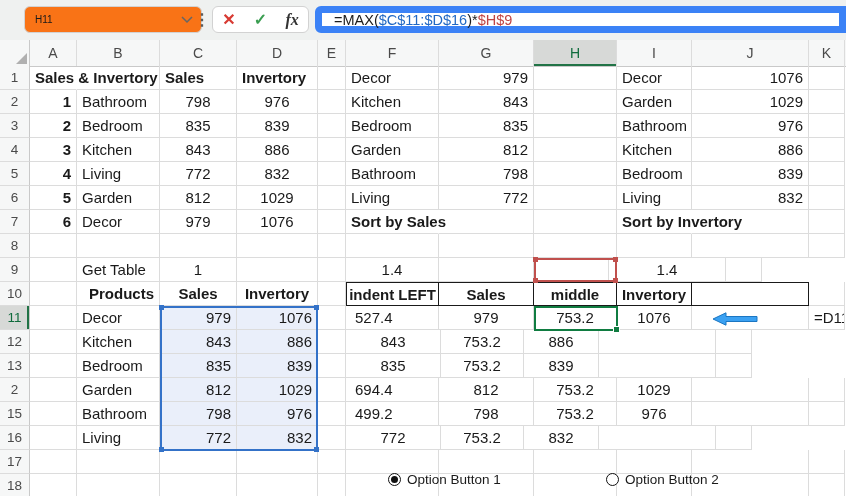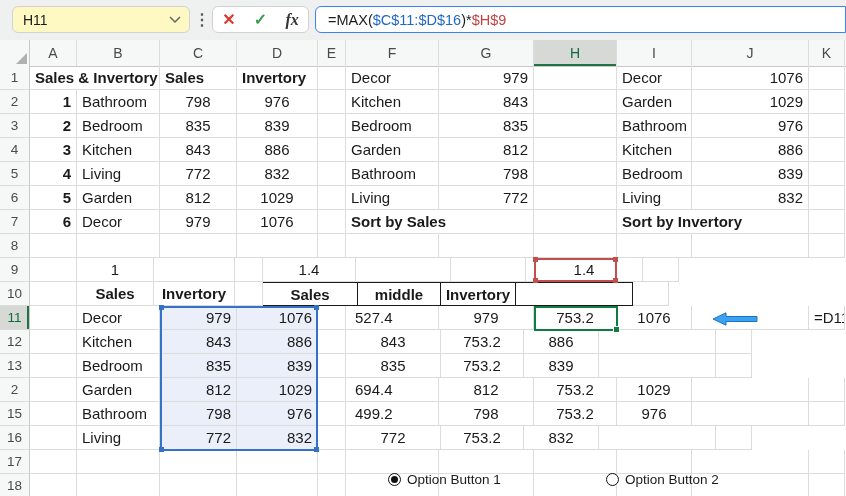--- a/index.html
+++ b/index.html
@@ -1,35 +1,35 @@
 <!DOCTYPE html>
 <html><head>
 <meta charset="utf-8">
 <style>
   html,body{margin:0;padding:0;}
   body{width:846px;height:496px;overflow:hidden;background:#fff;
        font-family:"Liberation Sans",sans-serif;position:relative;color:#1a1a1a;}
 
   
   .topbar{position:absolute;top:0;left:0;width:846px;height:40px;background:#eff1f0;}
-  .namebox{position:absolute;left:12px;top:6px;width:178px;height:27px;background:#fef9c3;
+  .namebox{position:absolute;left:24px;top:6px;width:178px;height:27px;background:#f97316;
            border:1px solid #d2d2d2;border-radius:6px;display:flex;align-items:center;
-           padding:0 8px 0 10px;box-sizing:border-box;font-size:14px;}
+           padding:0 8px 0 10px;box-sizing:border-box;font-size:10px;}
   .namebox .nb-text{flex:1;}
   .dots{position:absolute;left:194px;top:6px;height:27px;display:flex;align-items:center;
         color:#5a5a5a;font-size:16px;font-weight:700;}
   .fbtns{position:absolute;left:212px;top:6px;width:97px;height:27px;background:#fff;
          border:1px solid #d2d2d2;border-radius:6px;box-sizing:border-box;
          display:flex;align-items:center;justify-content:space-around;}
   .icon-x{color:#d83b33;font-size:16px;font-weight:700;line-height:1;}
   .icon-check{color:#3a9e51;font-size:16px;font-weight:700;line-height:1;}
   .icon-fx{font-family:"Liberation Serif",serif;font-style:italic;font-weight:700;
            font-size:16px;color:#333;line-height:1;}
   .fbar{position:absolute;left:315px;top:6px;width:531px;height:27px;background:#fff;
-        border:1px solid #3b82f6;border-radius:6px 0 0 6px;box-sizing:border-box;
+        border:7px solid #3b82f6;border-radius:6px 0 0 6px;box-sizing:border-box;
         display:flex;align-items:center;padding-left:12px;font-size:14.5px;white-space:pre;}
 
   
   .sheet{position:absolute;top:40px;left:0;width:846px;height:456px;background:#fff;overflow:hidden;}
   .colh-row{display:flex;height:26px;background:#f6f7f7;border-bottom:1px solid #c9c9c9;box-sizing:content-box;}
   .corner{width:30px;height:26px;position:relative;border-right:1px solid #c9c9c9;
           box-sizing:border-box;background:#f6f7f7;}
   .corner-tri{position:absolute;right:2px;bottom:2px;width:0;height:0;
               border-left:11px solid transparent;border-bottom:11px solid #b0b0b0;}
   .colh{display:flex;align-items:center;justify-content:center;font-size:14px;color:#4a4a4a;
@@ -221,35 +221,38 @@
         <div class="cell a-l" style="width: 93px;"></div>
         <div class="cell a-l" style="width: 95px;"></div>
         <div class="cell a-l" style="width: 83px;"></div>
         <div class="cell a-l" style="width: 75px;"></div>
         <div class="cell a-l" style="width: 117px;"></div>
         <div class="cell a-l" style="width: 36px;"></div>
       </div>
       <div class="row">
         <div class="rowh">9</div>
         <div class="cell a-l" style="width: 47px;"></div>
+        <div class="cell a-l" style="width: 83px;">Get Table</div>
         <div class="cell a-c" style="width: 77px;">1</div>
         <div class="cell a-l" style="width: 81px;"></div>
         <div class="cell a-l" style="width: 28px;"></div>
         <div class="cell a-c" style="width: 93px;">1.4</div>
         <div class="cell a-l" style="width: 95px;"></div>
         <div class="cell a-l" style="width: 75px;"></div>
         <div class="cell a-c" style="width: 117px;">1.4</div>
         <div class="cell a-l" style="width: 36px;"></div>
       </div>
       <div class="row">
         <div class="rowh">10</div>
         <div class="cell a-l" style="width: 47px;"></div>
+        <div class="cell a-r b" style="width: 83px;">Products</div>
         <div class="cell a-c b" style="width: 77px;">Sales</div>
         <div class="cell a-c b" style="width: 81px;">Invertory</div>
         <div class="cell a-l" style="width: 28px;"></div>
+        <div class="cell a-c b boxed boxed-first" style="width: 93px;">indent LEFT</div>
         <div class="cell a-c b boxed" style="width: 95px;">Sales</div>
         <div class="cell a-c b boxed" style="width: 83px;">middle</div>
         <div class="cell a-c b boxed" style="width: 75px;">Invertory</div>
         <div class="cell a-l boxed" style="width: 117px;"></div>
         <div class="cell a-l" style="width: 36px;"></div>
       </div>
       <div class="row">
         <div class="rowh sel">11</div>
         <div class="cell a-l" style="width: 47px;"></div>
         <div class="cell a-l" style="width: 83px;">Decor</div>

